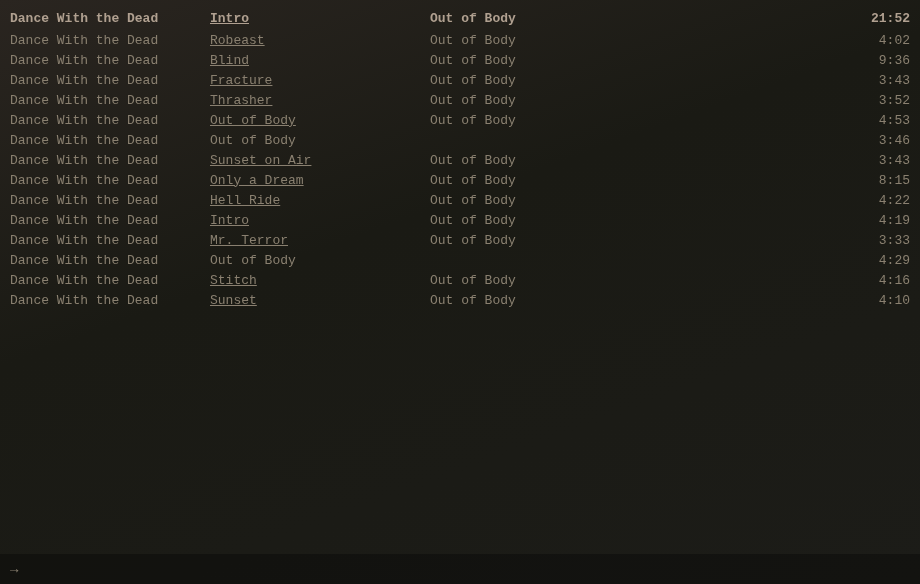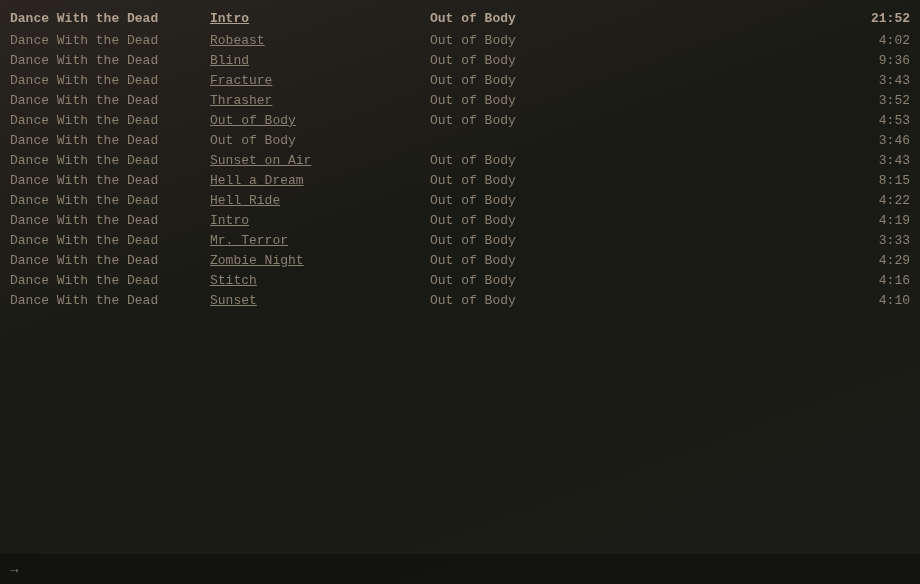--- a/index.html
+++ b/index.html
@@ -134,21 +134,21 @@
         <div class="col-duration">3:46</div>
       </div>
       <div class="track-row">
         <div class="col-artist">Dance With the Dead</div>
         <div class="col-title">Sunset on Air</div>
         <div class="col-album">Out of Body</div>
         <div class="col-duration">3:43</div>
       </div>
       <div class="track-row">
         <div class="col-artist">Dance With the Dead</div>
-        <div class="col-title">Hell a Dream</div>
+        <div class="col-title">Only a Dream</div>
         <div class="col-album">Out of Body</div>
         <div class="col-duration">8:15</div>
       </div>
       <div class="track-row">
         <div class="col-artist">Dance With the Dead</div>
         <div class="col-title">Hell Ride</div>
         <div class="col-album">Out of Body</div>
         <div class="col-duration">4:22</div>
       </div>
       <div class="track-row">
@@ -158,21 +158,20 @@
         <div class="col-duration">4:19</div>
       </div>
       <div class="track-row">
         <div class="col-artist">Dance With the Dead</div>
         <div class="col-title">Mr. Terror</div>
         <div class="col-album">Out of Body</div>
         <div class="col-duration">3:33</div>
       </div>
       <div class="track-row">
         <div class="col-artist">Dance With the Dead</div>
-        <div class="col-title">Zombie Night</div>
         <div class="col-album">Out of Body</div>
         <div class="col-duration">4:29</div>
       </div>
       <div class="track-row">
         <div class="col-artist">Dance With the Dead</div>
         <div class="col-title">Stitch</div>
         <div class="col-album">Out of Body</div>
         <div class="col-duration">4:16</div>
       </div>
       <div class="track-row">

